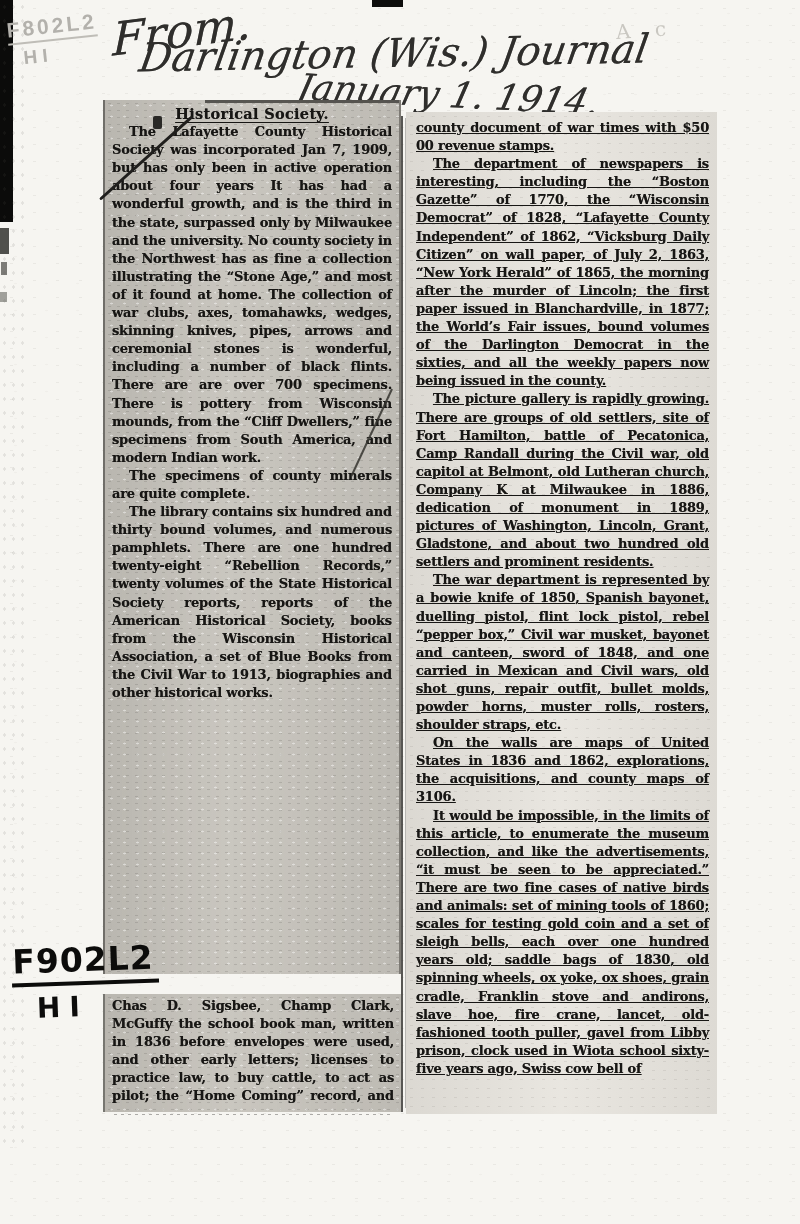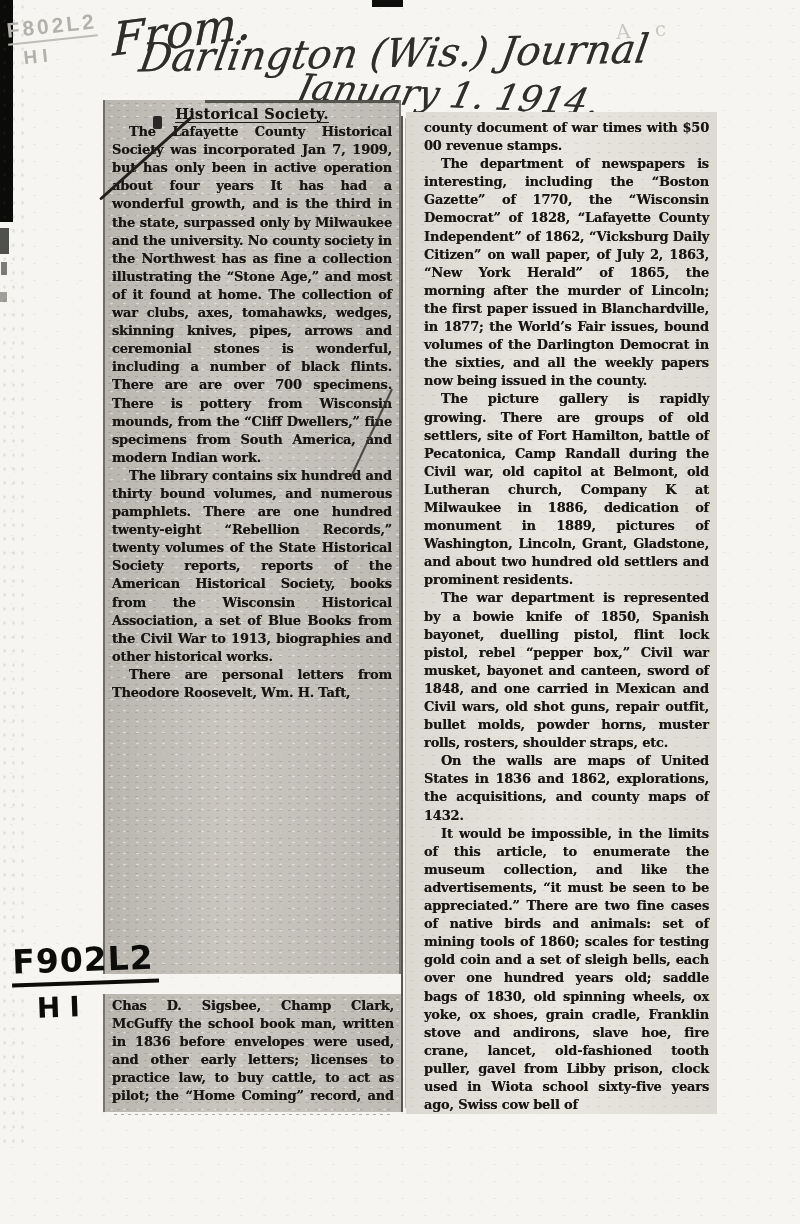--- a/index.html
+++ b/index.html
@@ -46,24 +46,24 @@
                      linear-gradient(90deg,rgba(150,147,140,0.28),rgba(212,209,202,0.18) 42%,rgba(162,159,152,0.26));
     background-size:9px 7px,13px 11px,100% 100%;}
   .piece1{left:103px;top:100px;width:298px;height:874px;padding:5px 7px 0 7px;box-sizing:border-box;
     border-left:2px solid rgba(50,49,45,0.55);border-right:2px solid rgba(50,49,45,0.45);}
   .piece1-topline{position:absolute;top:0;right:0;width:66%;height:3px;background:#3b3a36;opacity:.8;}
   .piece2{left:103px;top:994px;width:298px;height:118px;padding:3px 7px 0 7px;box-sizing:border-box;
     border-left:2px solid rgba(50,49,45,0.5);}
   .headline{text-align:center;font-size:14.5px;letter-spacing:.3px;margin:3px 0 5px;
     text-decoration:underline;text-underline-offset:3px;font-weight:bold;text-indent:0 !important;}
   .right-col{position:absolute;left:406px;top:112px;width:311px;height:1002px;overflow:hidden;
-    padding:7px 8px 0 18px;box-sizing:border-box;background-color:#e8e5df;
+    padding:7px 8px 0 10px;box-sizing:border-box;background-color:#e8e5df;
     background-image:radial-gradient(rgba(110,108,102,0.13) 1px,transparent 1.2px),
                      linear-gradient(90deg,rgba(190,187,180,0.30),rgba(238,236,230,0.16) 50%,rgba(198,195,188,0.32));
-    background-size:11px 9px,100% 100%;}
+    background-size:11px 9px,100% 100%;text-decoration:underline;}
   .col-rule{position:absolute;left:401px;top:116px;width:2px;height:996px;background:rgba(42,41,38,0.78);}
   .col-rule-inner{position:absolute;left:405px;top:118px;width:1px;height:990px;background:rgba(70,69,64,0.35);}
   .right-rule{position:absolute;left:715px;top:600px;width:2px;height:510px;background:rgba(92,90,84,0.45);}
 
   
   .crease1{position:absolute;left:100px;top:198px;width:124px;height:3px;background:#201f1d;
     transform:rotate(-42deg);transform-origin:left center;border-radius:2px;}
   .crease-blob{position:absolute;left:153px;top:116px;width:9px;height:13px;background:#2a2927;border-radius:2px;}
   .crease2{position:absolute;left:392px;top:388px;width:96px;height:2px;background:rgba(53,52,47,0.85);
     transform:rotate(115deg);transform-origin:left center;}
@@ -96,38 +96,38 @@
 
   <div class="hand hand-from">From.</div>
   <div class="hand hand-pub">Darlington (Wis.) Journal</div>
   <div class="hand hand-date">January 1. 1914.</div>
   <div class="faint-ac">A c</div>
 
   <div class="clip-gray piece1 np">
     <div class="piece1-topline"></div>
     <p class="headline">Historical Society.</p>
     <p>The Lafayette County Historical Society was incorporated Jan 7, 1909, but has only been in active operation about four years  It has had a wonderful growth, and is the third in the state, surpassed only by Milwaukee and the university.  No county society in the Northwest has as fine a collection illustrating the “Stone Age,” and most of it found at home. The collection of war clubs, axes, tomahawks, wedges, skinning knives, pipes, arrows and ceremonial stones is wonderful, including a number of black flints.  There are are over 700 specimens.  There is pottery from Wisconsin mounds, from the “Cliff Dwellers,” fine specimens from South America, and modern Indian work.</p>
+    <p>The specimens of county minerals are quite complete.</p>
     <p>The library contains six hundred and thirty bound volumes, and numerous pamphlets.  There are one hundred twenty-eight “Rebellion Records,” twenty volumes of the State Historical Society reports, reports of the American Historical Society, books from the Wisconsin Historical Association, a set of Blue Books from the Civil War to 1913, biographies and other historical works.</p>
-    <p>There are personal letters from Theodore Roosevelt, Wm. H. Taft,</p>
   </div>
 
   <div class="clip-gray piece2 np">
     <p class="noindent">Chas D. Sigsbee, Champ Clark, McGuffy the school book man, written in 1836 before envelopes were used, and other early letters; licenses to practice law, to buy cattle, to act as pilot; the “Home Coming” record, and a</p>
   </div>
 
   <div class="col-rule"></div>
   <div class="col-rule-inner"></div>
   <div class="right-rule"></div>
 
   <div class="right-col np">
     <p class="noindent">county document of war times with $50 00 revenue stamps.</p>
     <p>The department of newspapers is interesting, including the “Boston Gazette” of 1770, the “Wisconsin Democrat” of 1828, “Lafayette County Independent” of 1862, “Vicksburg Daily Citizen” on wall paper, of July 2, 1863, “New York Herald” of 1865, the morning after the murder of Lincoln; the first paper issued in Blanchardville, in 1877; the World’s Fair issues, bound volumes of the Darlington Democrat in the sixties, and all the weekly papers now being issued in the county.</p>
     <p>The picture gallery is rapidly growing.  There are groups of old settlers, site of Fort Hamilton, battle of Pecatonica, Camp Randall during the Civil war, old capitol at Belmont, old Lutheran church, Company K at Milwaukee in 1886, dedication of monument in 1889, pictures of Washington, Lincoln, Grant, Gladstone, and about two hundred old settlers and prominent residents.</p>
     <p>The war department is represented by a bowie knife of 1850, Spanish bayonet, duelling pistol, flint lock pistol, rebel “pepper box,” Civil war musket, bayonet and canteen, sword of 1848, and one carried in Mexican and Civil wars, old shot guns, repair outfit, bullet molds, powder horns, muster rolls, rosters, shoulder straps, etc.</p>
-    <p>On the walls are maps of United States in 1836 and 1862, explorations, the acquisitions, and county maps of 1432.</p>
+    <p>On the walls are maps of United States in 1836 and 1862, explorations, the acquisitions, and county maps of 3106.</p>
     <p>It would be impossible, in the limits of this article, to enumerate the museum collection, and like the advertisements, “it must be seen to be appreciated.”  There are two fine cases of native birds and animals: set of mining tools of 1860; scales for testing gold coin and a set of sleigh bells, each over one hundred years old; saddle bags of 1830, old spinning wheels, ox yoke, ox shoes, grain cradle, Franklin stove and andirons, slave hoe, fire crane, lancet, old-fashioned tooth puller, gavel from Libby prison, clock used in Wiota school sixty-five years ago, Swiss cow bell of</p>
   </div>
 
   <div class="crease1"></div>
   <div class="crease-blob"></div>
   <div class="crease2"></div>
 
   <div class="catalog">
     <div class="num">F902L2</div>
     <div class="suf">HI</div>

